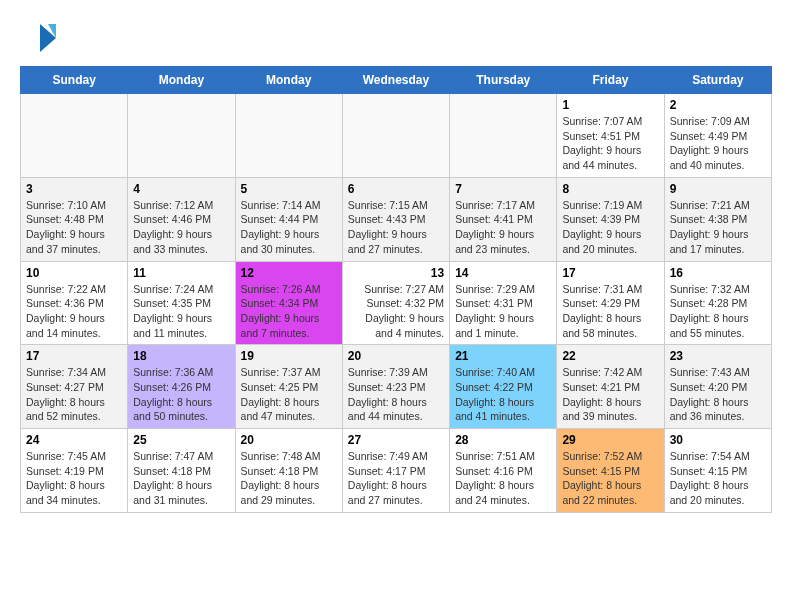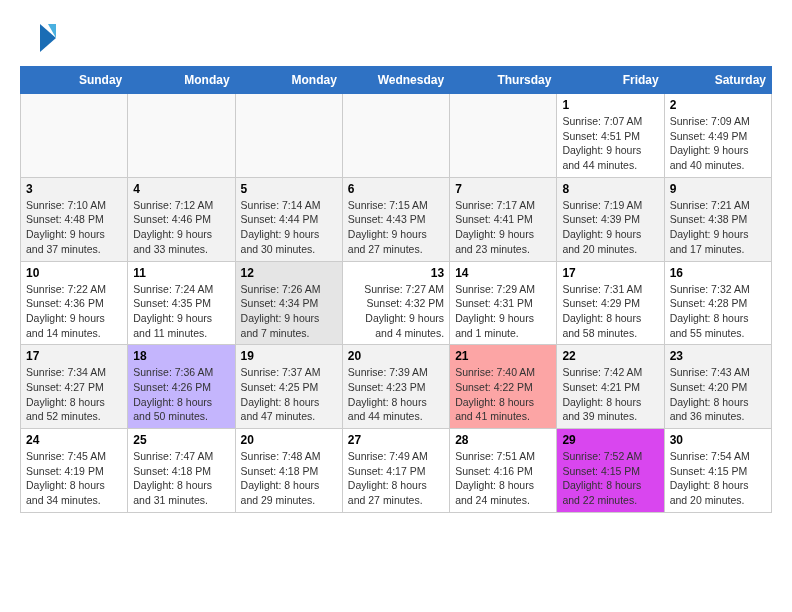--- a/index.html
+++ b/index.html
@@ -45,21 +45,21 @@
       color: #555;
     }
     .calendar {
       width: 100%;
       border-collapse: collapse;
       font-size: 11px;
     }
     .calendar th {
       background-color: #2f72c4;
       color: white;
-      text-align: right;
+      text-align: center;
       padding: 6px 5px;
       font-size: 12px;
       font-weight: bold;
       border: 1px solid #2f72c4;
     }
     .calendar td {
       vertical-align: top;
       border: 1px solid #ccc;
       padding: 4px 5px;
       width: calc(100%/7);
@@ -168,21 +168,21 @@
       </tr>
       <tr>
         <td style="background: rgb(255, 255, 255);">
           <span class="day-num">10</span>
           <div class="day-info">Sunrise: 7:22 AM<br>Sunset: 4:36 PM<br>Daylight: 9 hours<br>and 14 minutes.</div>
         </td>
         <td style="background: rgb(255, 255, 255);">
           <span class="day-num">11</span>
           <div class="day-info">Sunrise: 7:24 AM<br>Sunset: 4:35 PM<br>Daylight: 9 hours<br>and 11 minutes.</div>
         </td>
-        <td style="background: #e5e5e5; margin-left: 6px;">
+        <td style="background: #d946ef; margin-left: 6px;">
           <span class="day-num">12</span>
           <div class="day-info">Sunrise: 7:26 AM<br>Sunset: 4:34 PM<br>Daylight: 9 hours<br>and 7 minutes.</div>
         </td>
         <td style="background: rgb(255, 255, 255); text-align: right;">
           <span class="day-num">13</span>
           <div class="day-info">Sunrise: 7:27 AM<br>Sunset: 4:32 PM<br>Daylight: 9 hours<br>and 4 minutes.</div>
         </td>
         <td style="background: rgb(255, 255, 255);">
           <span class="day-num">14</span>
           <div class="day-info">Sunrise: 7:29 AM<br>Sunset: 4:31 PM<br>Daylight: 9 hours<br>and 1 minute.</div>
@@ -206,21 +206,21 @@
           <div class="day-info">Sunrise: 7:36 AM<br>Sunset: 4:26 PM<br>Daylight: 8 hours<br>and 50 minutes.</div>
         </td>
         <td style="background: rgb(242, 242, 242);">
           <span class="day-num">19</span>
           <div class="day-info">Sunrise: 7:37 AM<br>Sunset: 4:25 PM<br>Daylight: 8 hours<br>and 47 minutes.</div>
         </td>
         <td style="background: rgb(242, 242, 242);">
           <span class="day-num">20</span>
           <div class="day-info">Sunrise: 7:39 AM<br>Sunset: 4:23 PM<br>Daylight: 8 hours<br>and 44 minutes.</div>
         </td>
-        <td style="background: #fca5a5;">
+        <td style="background: #7dd3fc;">
           <span class="day-num">21</span>
           <div class="day-info">Sunrise: 7:40 AM<br>Sunset: 4:22 PM<br>Daylight: 8 hours<br>and 41 minutes.</div>
         </td>
         <td style="background: rgb(242, 242, 242);">
           <span class="day-num">22</span>
           <div class="day-info">Sunrise: 7:42 AM<br>Sunset: 4:21 PM<br>Daylight: 8 hours<br>and 39 minutes.</div>
         </td>
         <td style="background: rgb(242, 242, 242);">
           <span class="day-num">23</span>
           <div class="day-info">Sunrise: 7:43 AM<br>Sunset: 4:20 PM<br>Daylight: 8 hours<br>and 36 minutes.</div>
@@ -240,21 +240,21 @@
           <div class="day-info">Sunrise: 7:48 AM<br>Sunset: 4:18 PM<br>Daylight: 8 hours<br>and 29 minutes.</div>
         </td>
         <td style="background: rgb(255, 255, 255);">
           <span class="day-num">27</span>
           <div class="day-info">Sunrise: 7:49 AM<br>Sunset: 4:17 PM<br>Daylight: 8 hours<br>and 27 minutes.</div>
         </td>
         <td style="background: rgb(255, 255, 255);">
           <span class="day-num">28</span>
           <div class="day-info">Sunrise: 7:51 AM<br>Sunset: 4:16 PM<br>Daylight: 8 hours<br>and 24 minutes.</div>
         </td>
-        <td style="background: #d946ef;">
+        <td style="background: #fdba74;">
           <span class="day-num">29</span>
           <div class="day-info">Sunrise: 7:52 AM<br>Sunset: 4:15 PM<br>Daylight: 8 hours<br>and 22 minutes.</div>
         </td>
         <td style="background: rgb(255, 255, 255);">
           <span class="day-num">30</span>
           <div class="day-info">Sunrise: 7:54 AM<br>Sunset: 4:15 PM<br>Daylight: 8 hours<br>and 20 minutes.</div>
         </td>
       </tr>
     </tbody>
 </table>

